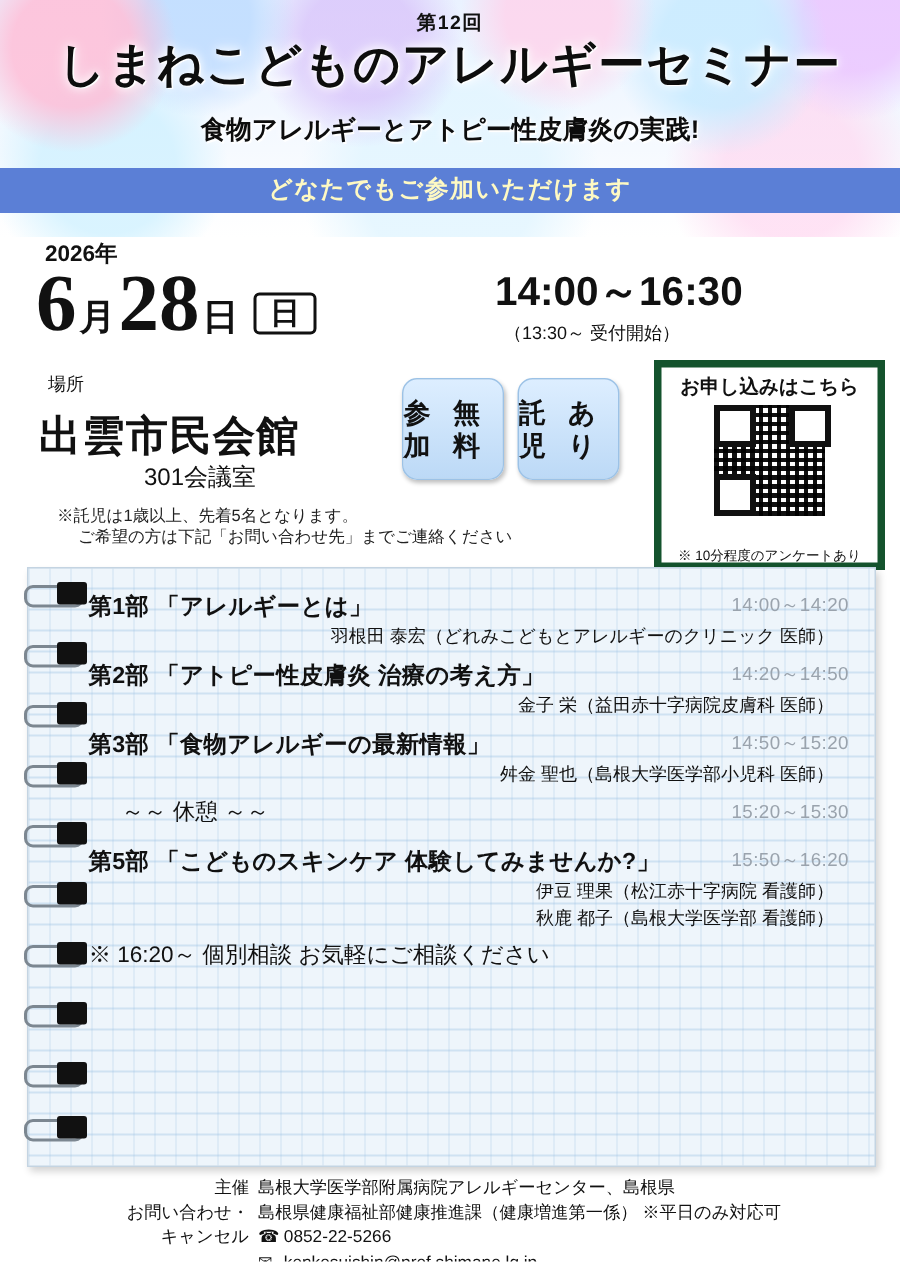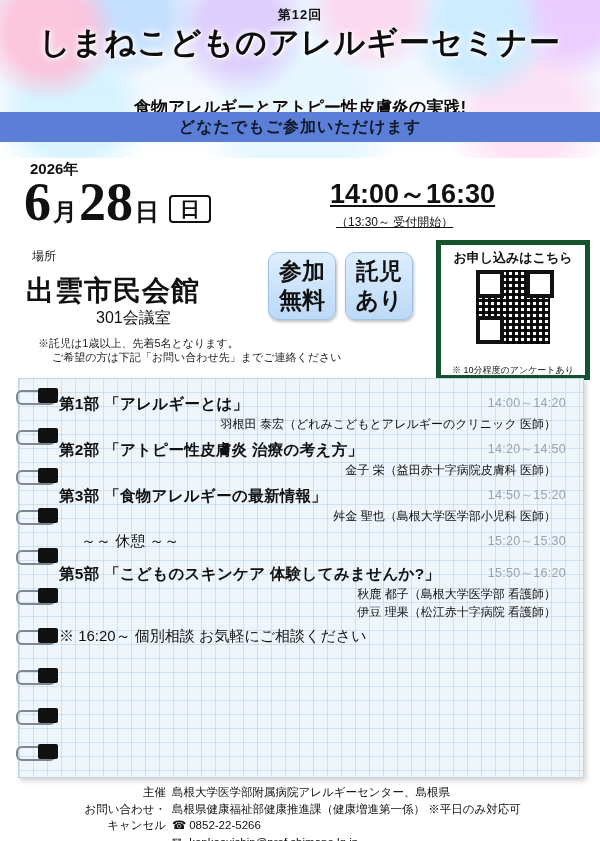--- a/index.html
+++ b/index.html
@@ -33,60 +33,59 @@
   }
   .hdr-title{
     position:absolute;top:22px;left:0;width:600px;text-align:center;
     font-size:31px;font-weight:bold;letter-spacing:1px;color:#0d0d0d;
     text-shadow:0 0 6px #fff, 0 0 10px #fff, 1px 1px 0 #fff;
   }
   .hdr-sub{
     position:absolute;top:75px;left:0;width:600px;text-align:center;
     font-size:17px;font-weight:bold;color:#0d0d0d;
     text-shadow:0 0 6px #fff,1px 1px 0 #fff;
-    margin-top:21px;
   }
   .hdr-band{
     position:absolute;top:112px;left:0;width:600px;height:30px;
     background:#5b7fd6;
   }
   .hdr-band span{
     display:block;text-align:center;line-height:30px;
-    color:#0f172a;font-size:16px;font-weight:bold;letter-spacing:1px;
+    color:#fef9c3;font-size:16px;font-weight:bold;letter-spacing:1px;
   }
 
   
   .date-row{position:absolute;top:160px;left:24px;width:360px;}
   .year{font-size:15px;font-weight:bold;margin-left:6px;}
   .bigdate{display:flex;align-items:flex-end;margin-top:-4px;}
   .bigdate .num{font-size:54px;font-weight:bold;line-height:1;font-family:"Liberation Serif",serif;}
   .bigdate .unit{font-size:24px;font-weight:bold;line-height:1;padding:0 2px 5px 2px;}
   .dow{
     display:inline-block;border:2px solid #111;border-radius:4px;
     font-size:20px;font-weight:bold;padding:2px 9px;margin:0 0 6px 8px;line-height:1;
   }
-  .time-wrap{position:absolute;top:176px;left:330px;text-decoration:underline;}
+  .time-wrap{position:absolute;top:176px;left:330px;}
   .time{font-size:27px;font-weight:bold;letter-spacing:0px;}
   .time-note{font-size:12px;margin-top:2px;margin-left:6px;}
 
   
   .place-label{position:absolute;top:248px;left:32px;font-size:12px;font-weight:normal;}
   .place-name{position:absolute;top:272px;left:26px;font-size:28px;font-weight:bold;letter-spacing:1px;}
   .place-room{position:absolute;top:308px;left:96px;font-size:16px;}
   .note1{position:absolute;top:336px;left:38px;font-size:11px;color:#222;}
   .note2{position:absolute;top:350px;left:52px;font-size:11px;color:#222;}
 
   
   .badge{
     position:absolute;width:66px;height:66px;border-radius:10px;
     background:linear-gradient(180deg,#ddeeff 0%, #bcd9f6 100%);
     border:1px solid #9cc2e6;
     box-shadow:1px 2px 3px rgba(0,0,0,.25);
-    display:flex;flex-direction:column;align-items:center;justify-content:center;
-    font-size:23px;font-weight:bold;line-height:1.25;color:#111;
+    display:flex;flex-direction:row;align-items:center;justify-content:center;
+    font-size:18px;font-weight:bold;line-height:1.25;color:#111;
   }
   .badge1{top:252px;left:268px;}
   .badge2{top:252px;left:345px;}
 
   
   .qrbox{
     position:absolute;top:240px;left:436px;width:144px;height:130px;
     border:5px solid #14532d;background:#fff;
   }
   .qr-title{
@@ -237,22 +236,22 @@
 
   <div class="prog-row" style="min-height:26px">
     <div class="prog-break">～～ 休憩 ～～</div>
     <div class="prog-time">15:20～15:30</div>
   </div>
 
 
   <div class="prog-row">
     <div class="prog-title">第5部 「こどものスキンケア 体験してみませんか?」</div>
     <div class="prog-time">15:50～16:20</div>
+    <div class="prog-speaker">伊豆 理果（松江赤十字病院 看護師）</div>
     <div class="prog-speaker">秋鹿 都子（島根大学医学部 看護師）</div>
-    <div class="prog-speaker">伊豆 理果（松江赤十字病院 看護師）</div>
   </div>
 
   <div class="prog-last">※ 16:20～ 個別相談  お気軽にご相談ください</div>
 </div>
 
 <div class="footer">
   <div class="f-labels">
     <div>主催</div>
     <div>お問い合わせ・</div>
     <div>キャンセル</div>

